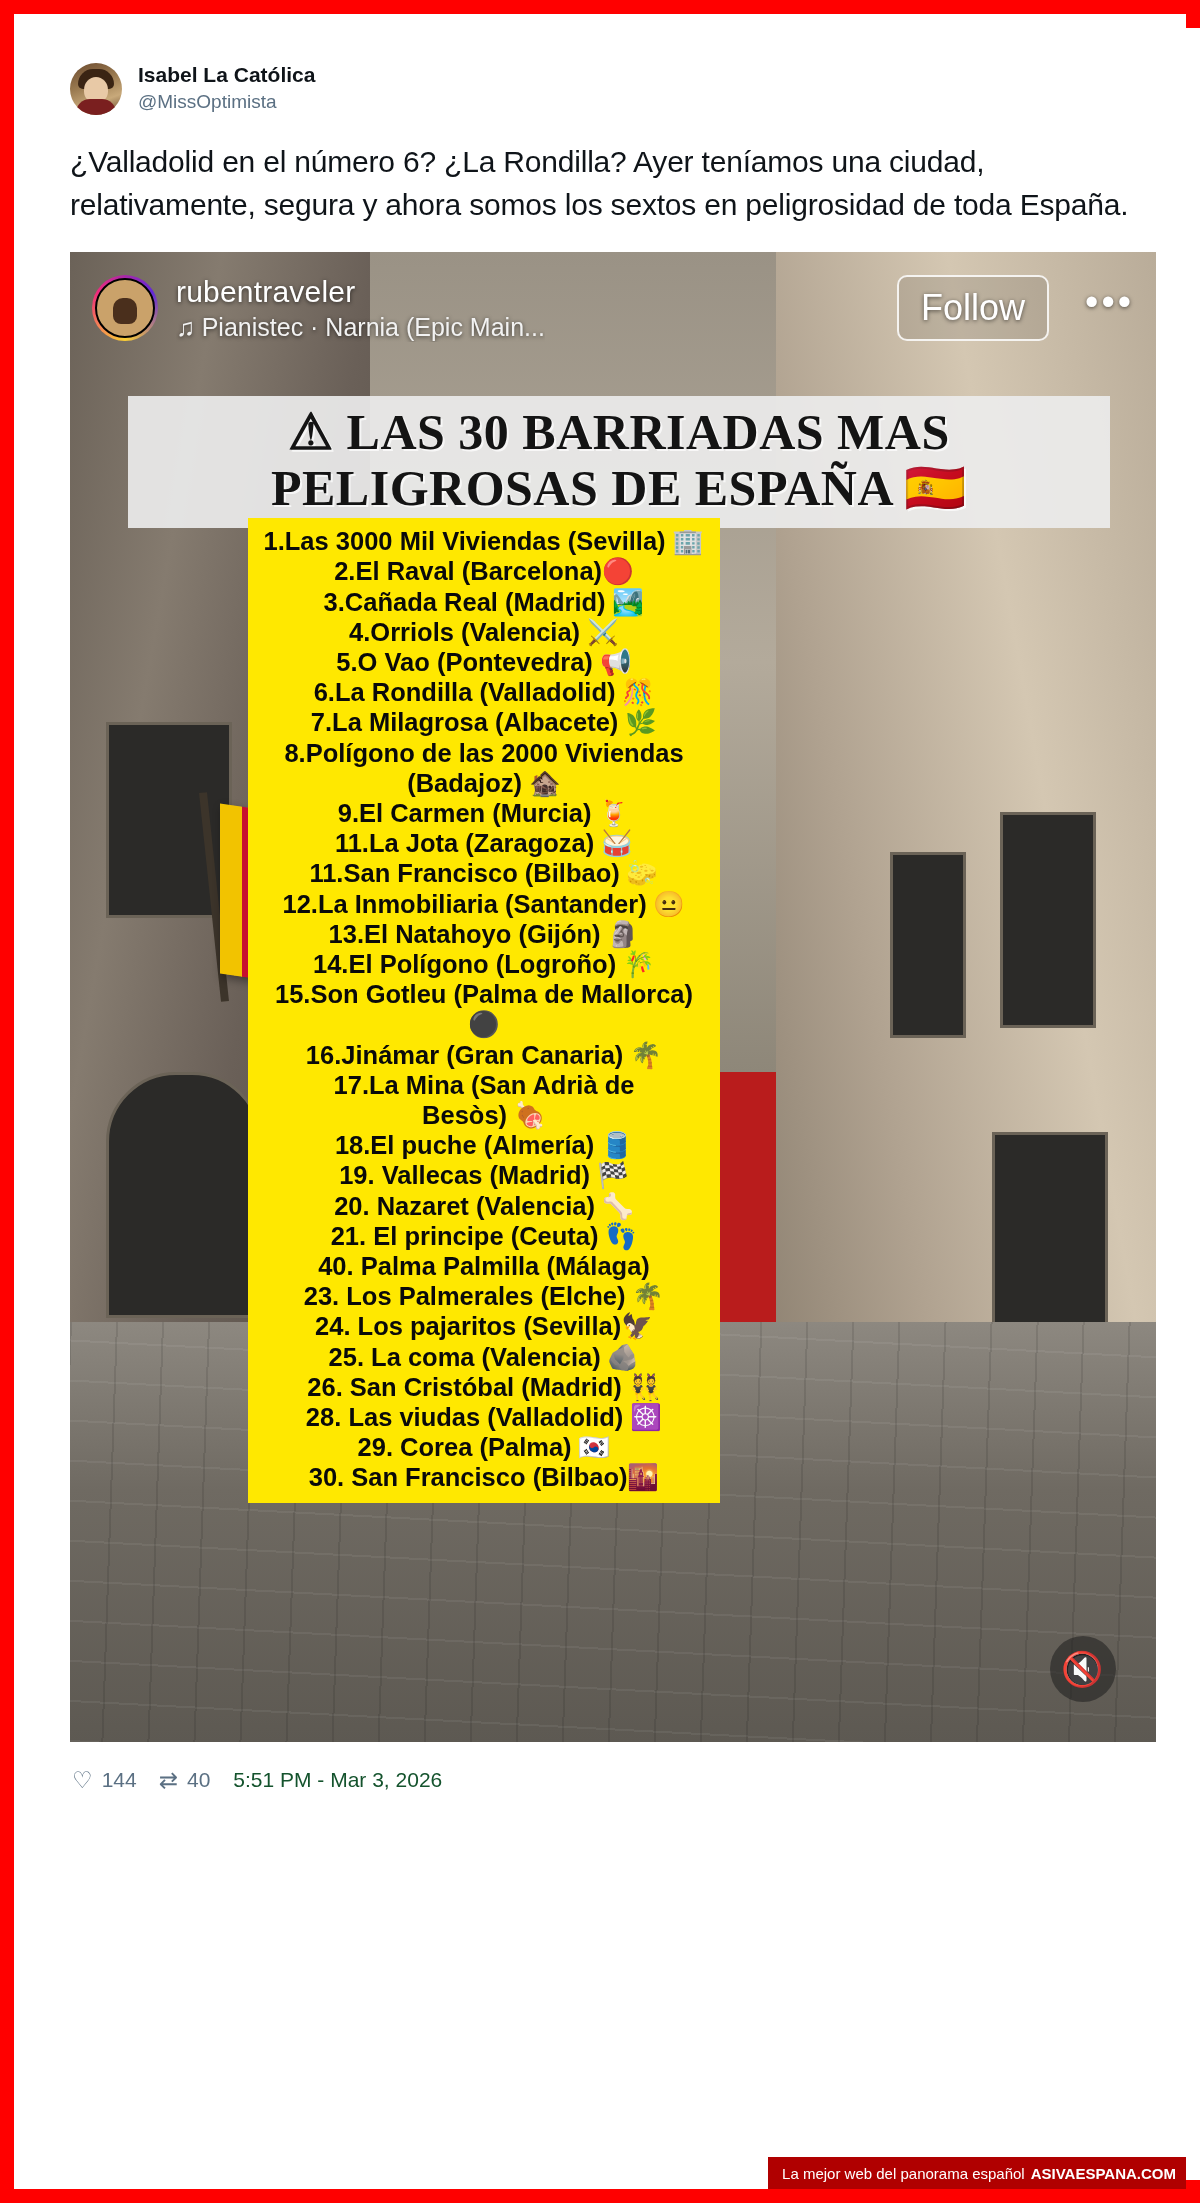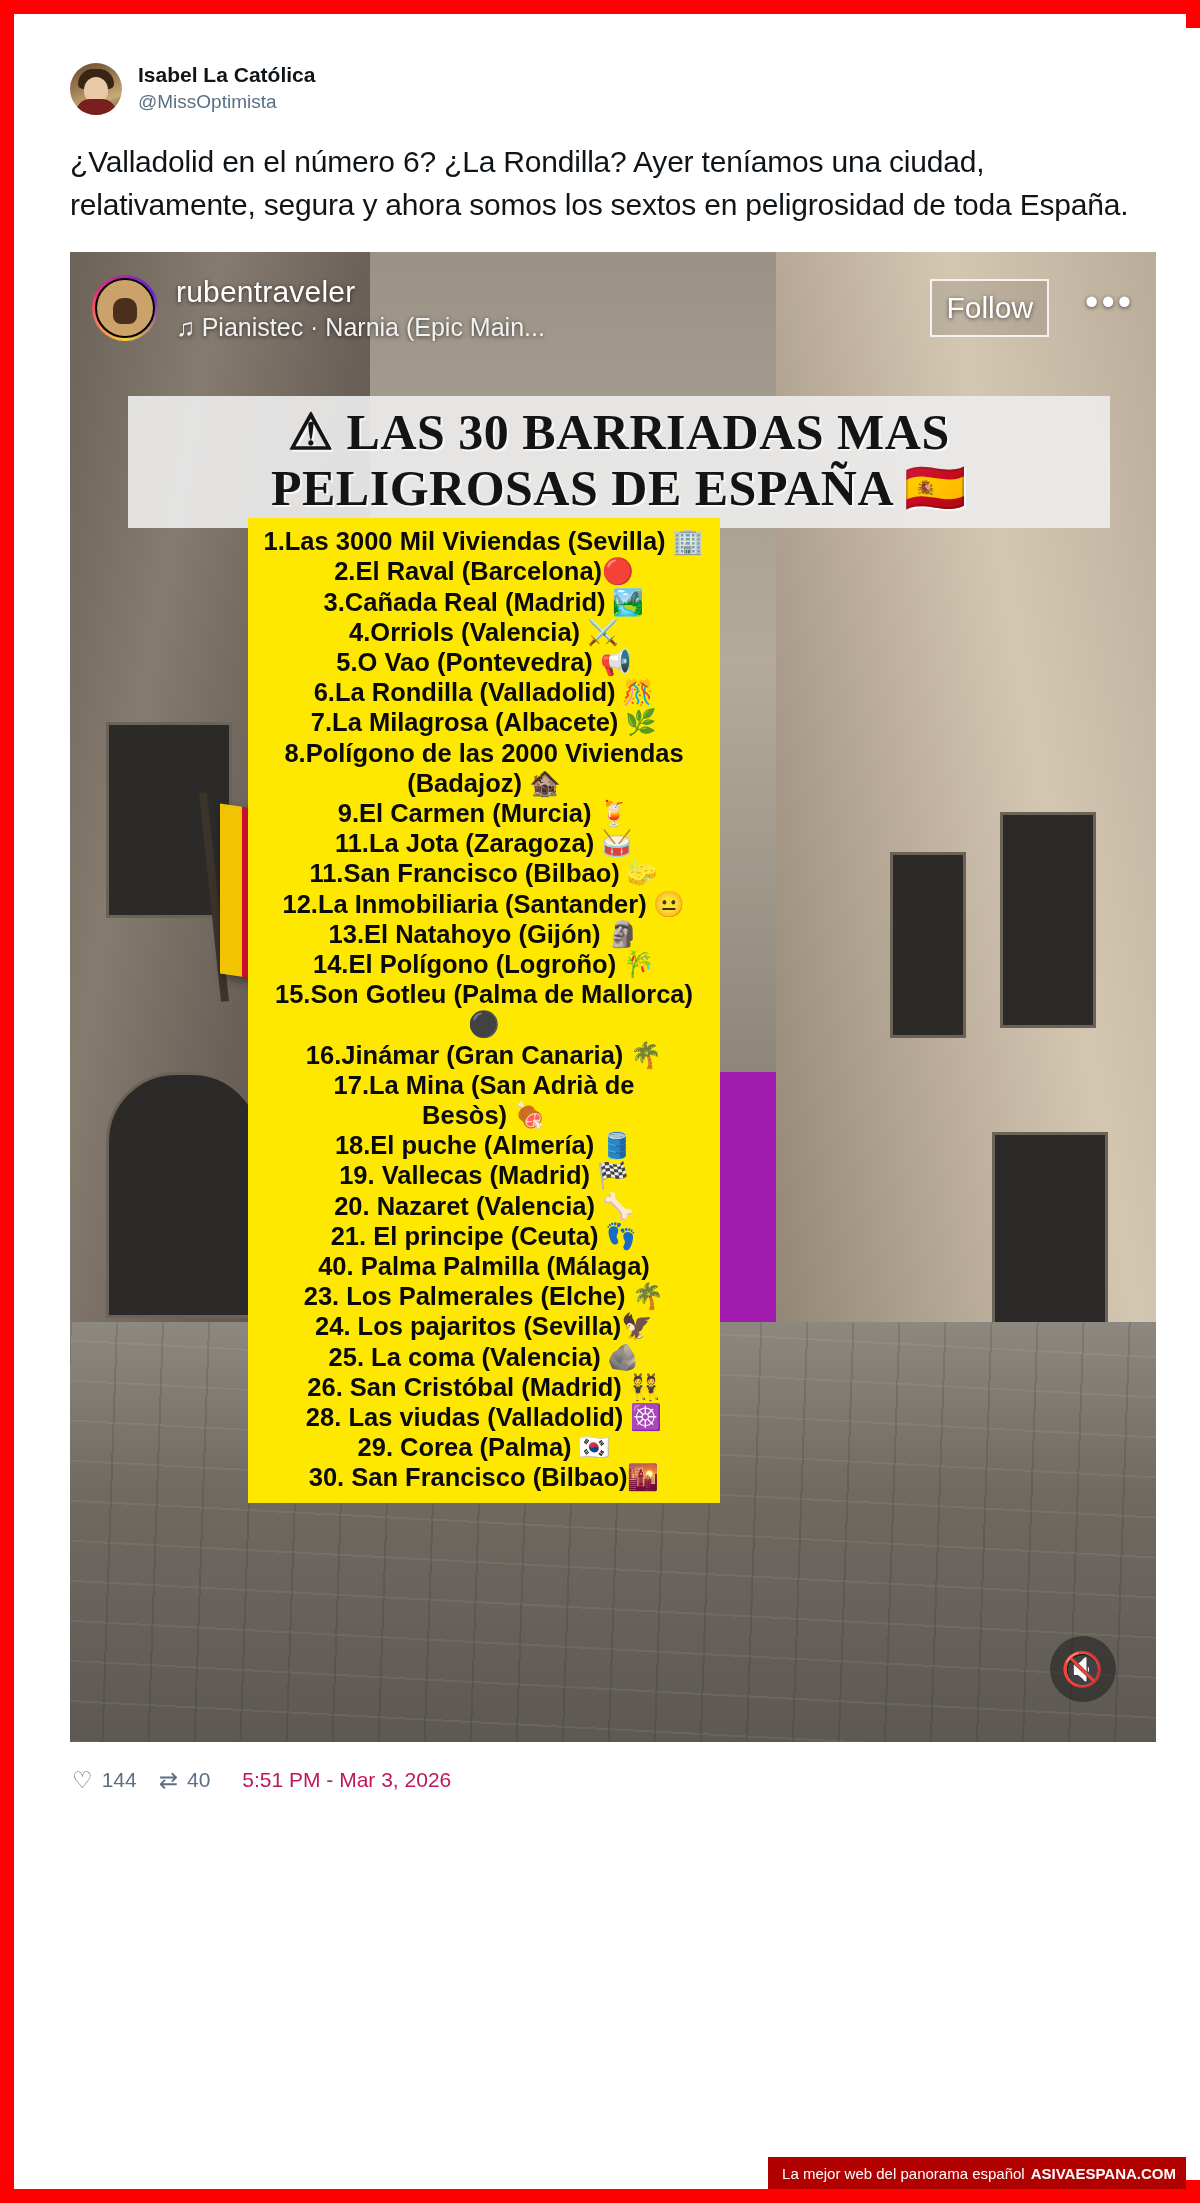--- a/index.html
+++ b/index.html
@@ -96,21 +96,21 @@
     color: #0f1419;
     letter-spacing: -0.2px;
   }
   
   .media {
     position: relative;
     margin: 26px 42px 0 42px;
     width: 1086px;
     height: 1490px;
     overflow: hidden;
-    background: #a21caf;
+    background: #b91c1c;
   }
   
   .bg-sky {
     position: absolute; left: 0; top: 0; width: 100%; height: 170px;
     background: linear-gradient(#9dc4e0, #cfe2ef);
   }
   .bg-left-building {
     position: absolute; left: 0; top: 0; width: 300px; height: 1180px;
     background: linear-gradient(100deg,#6b6258 0%,#857b6f 30%,#6a6058 60%,#534b43 100%);
   }
@@ -192,23 +192,23 @@
   .ig-audio {
     font-size: 25px;
     color: #f2f2f2;
     text-shadow: 0 1px 4px rgba(0,0,0,0.65);
     white-space: nowrap;
     overflow: hidden;
   }
   .ig-follow {
     margin-left: auto;
     border: 2px solid rgba(255,255,255,0.85);
-    border-radius: 0;
-    padding: 10px 14px;
-    font-size: 30px;
+    border-radius: 10px;
+    padding: 10px 22px;
+    font-size: 36px;
     color: #ffffff;
     background: rgba(0,0,0,0.10);
     text-shadow: 0 1px 4px rgba(0,0,0,0.6);
     flex: 0 0 auto;
   }
   .ig-more {
     margin-left: 18px;
     font-size: 38px;
     color: #ffffff;
     letter-spacing: 3px;
@@ -263,21 +263,21 @@
   .tweet-footer {
     display: flex;
     align-items: center;
     gap: 22px;
     padding: 26px 0 0 44px;
     color: #5b7083;
     font-size: 21px;
   }
   .metric { display: flex; align-items: center; gap: 9px; }
   .metric .glyph { font-size: 23px; line-height: 1; }
-  .timestamp { margin-left: 10px; font-size: 21px; color: #be185d; }
+  .timestamp { margin-left: 1px; font-size: 21px; color: #14532d; }
   
   .banner {
     position: absolute;
     right: 0;
     bottom: 0;
     height: 32px;
     background: #b00000;
     color: #ffffff;
     font-size: 15px;
     display: flex;

